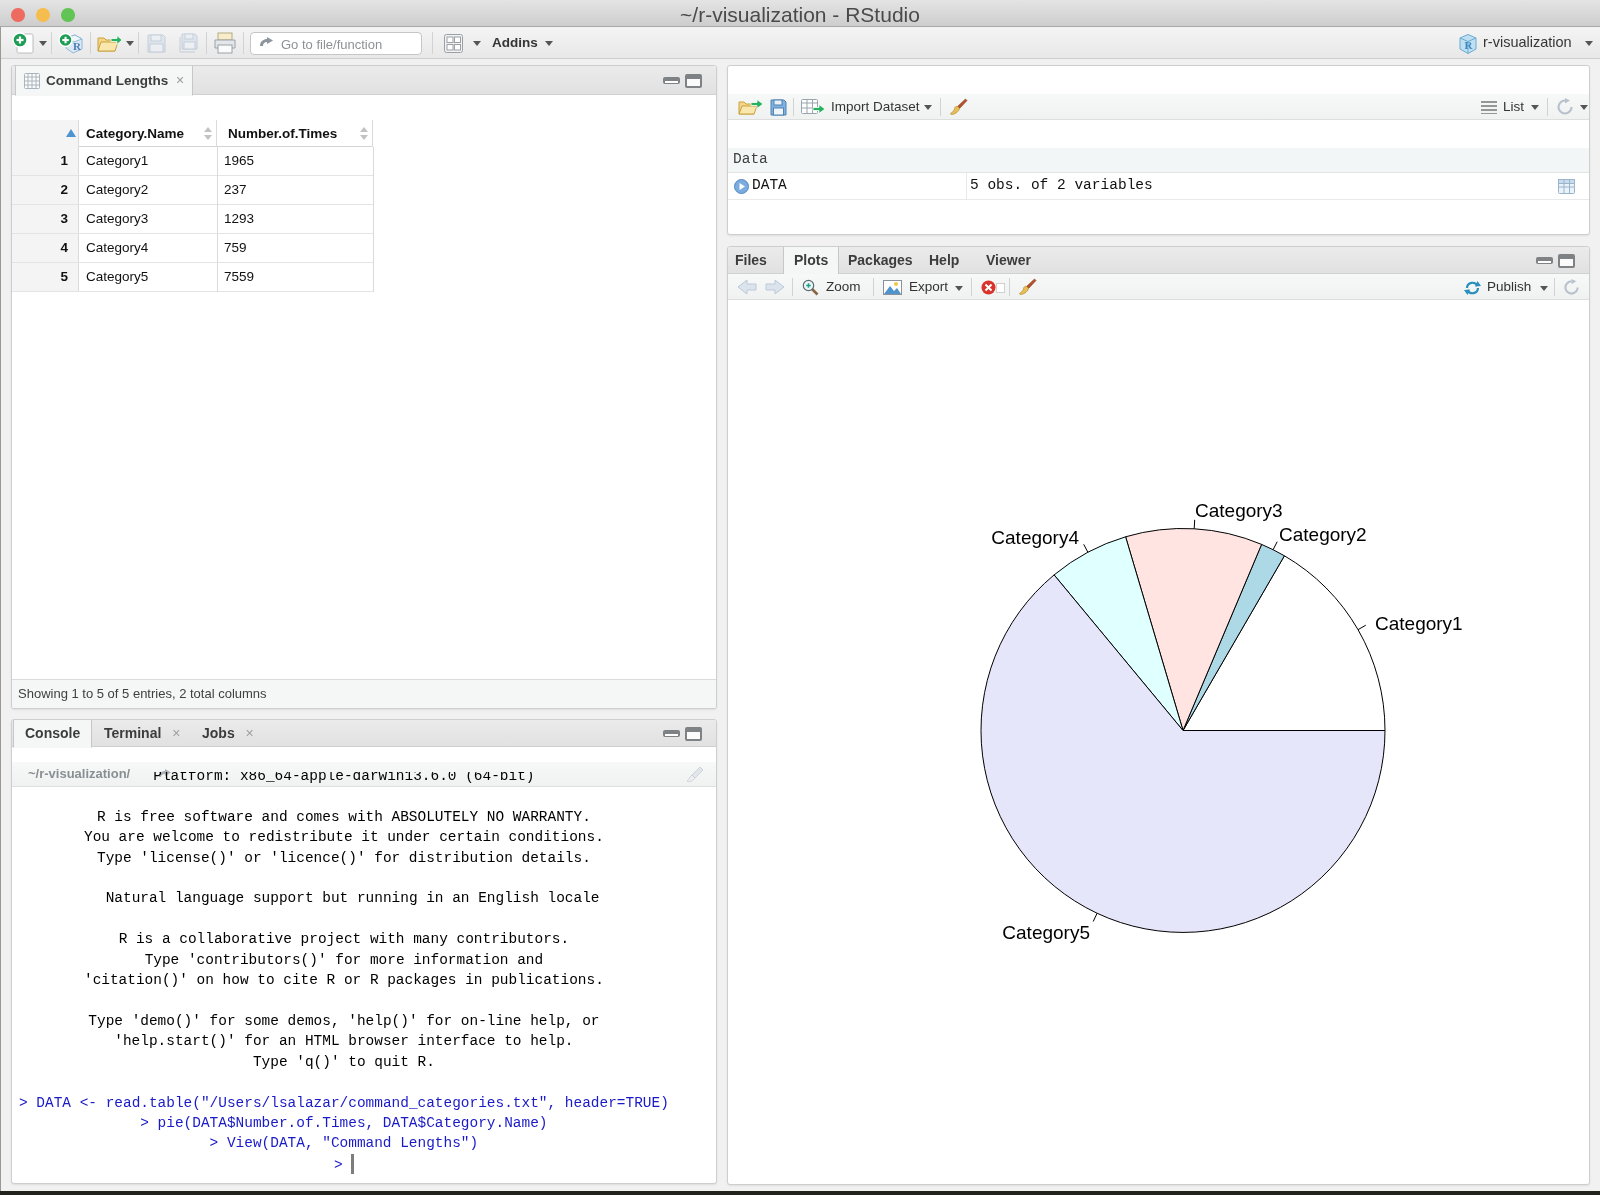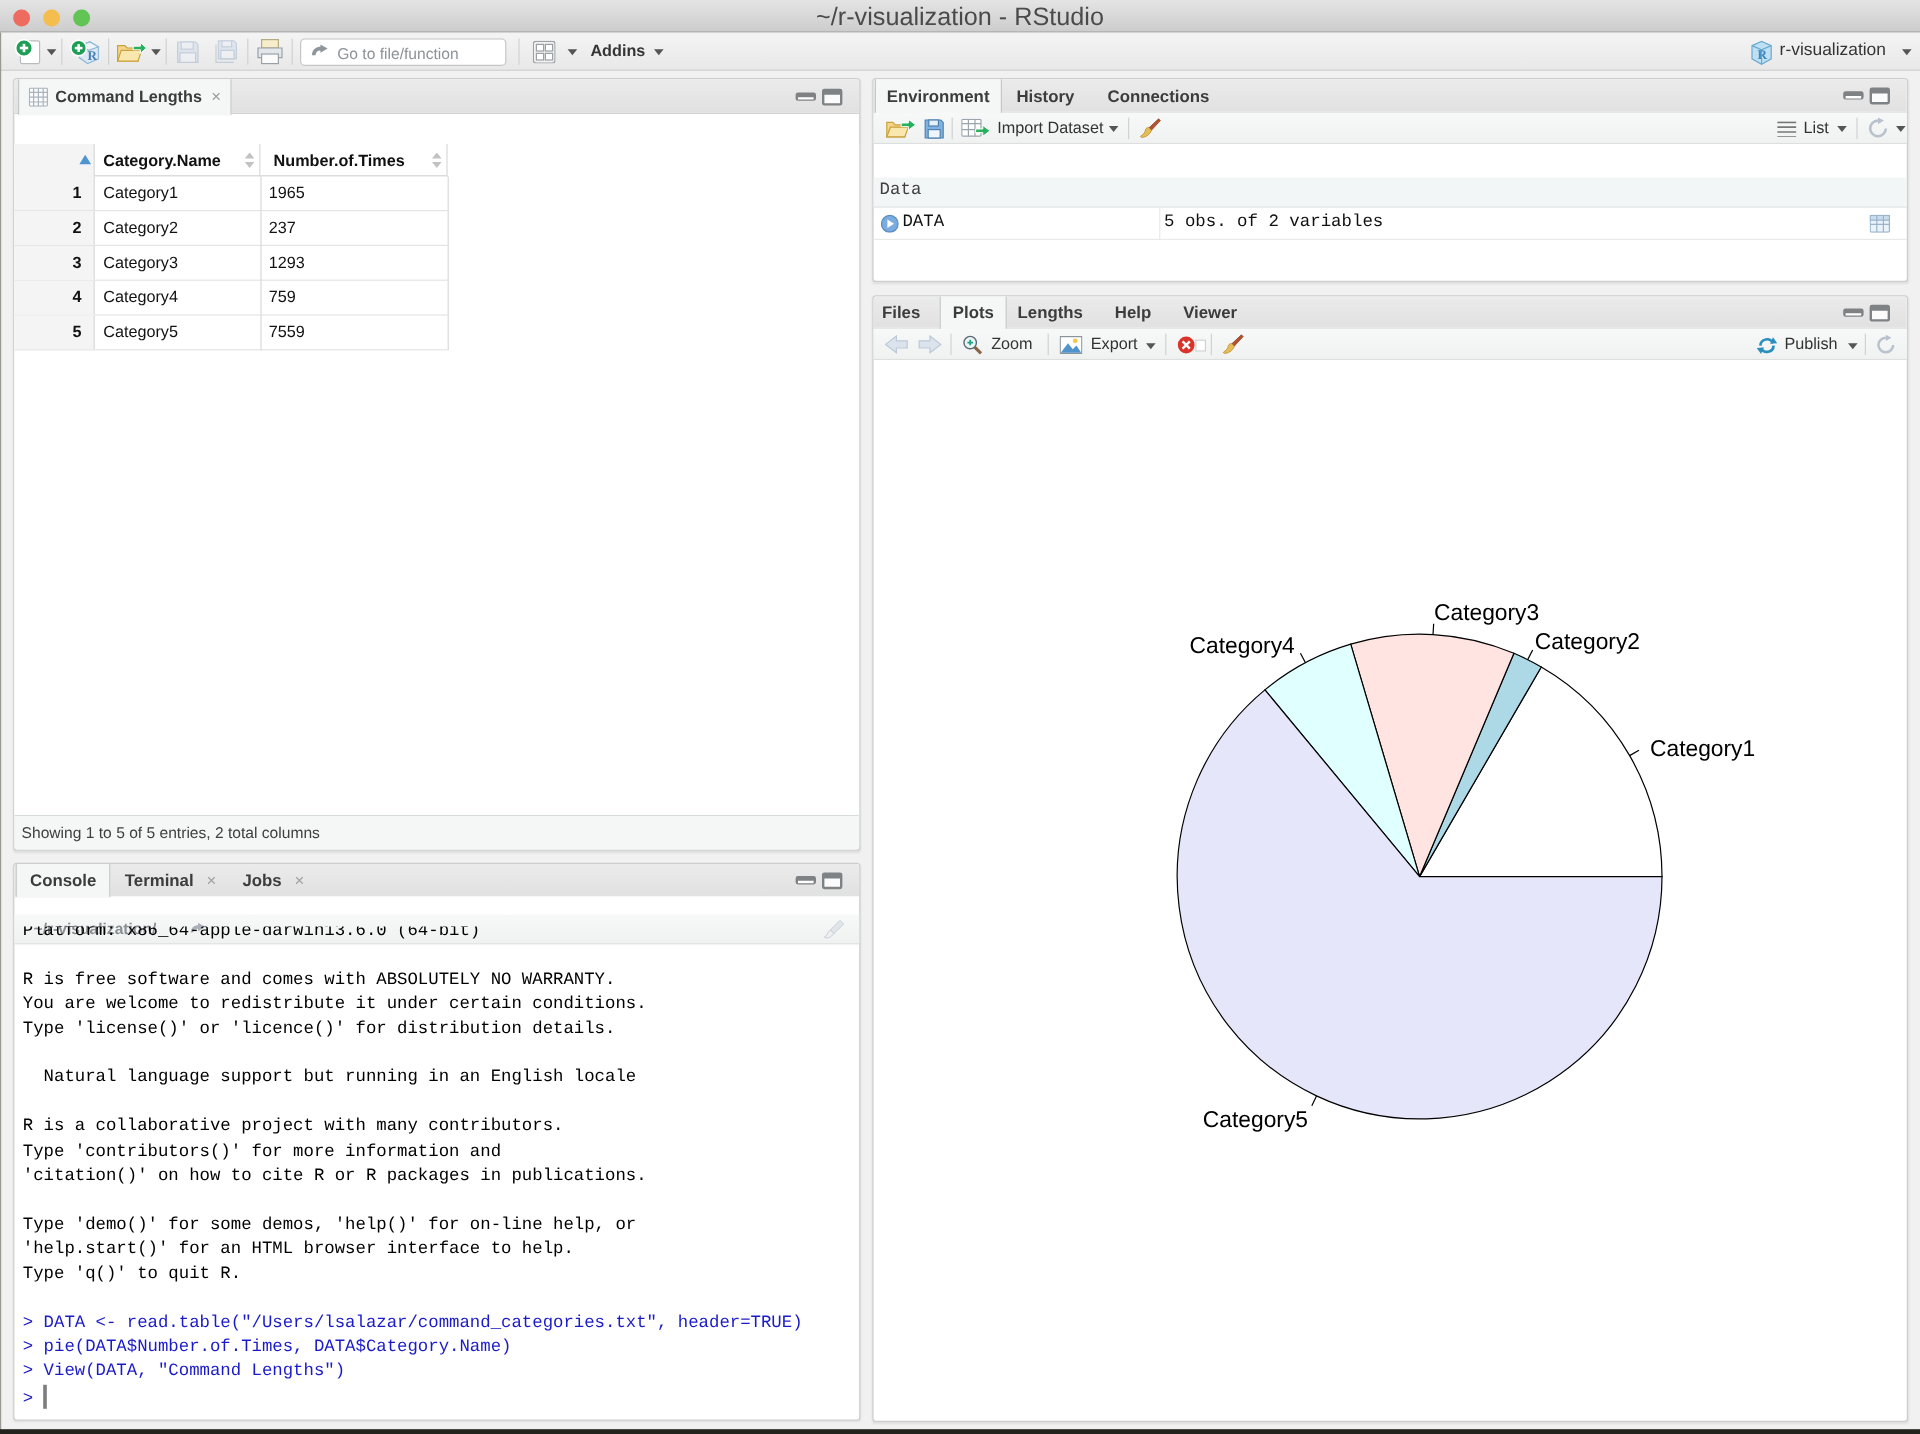--- a/index.html
+++ b/index.html
@@ -180,21 +180,21 @@
         <span class="c1">Category5</span>
         <span class="c2">7559</span>
       </div>
   </div>
 
   <div class="abs" style="left:0;top:613px;width:704px;height:29px;background:#f4f7f6;border-top:1px solid #dadcdc;border-radius:0 0 3px 3px;">
     <span class="abs" style="left:6px;top:6px;font-size:13px;color:#404040;">Showing 1 to 5 of 5 entries, 2 total columns</span>
   </div>
 </div>
 
-<div class="pane" id="console" style="left:11px; top:719px; width:706px; height:465px;">
+<div class="pane" id="console" style="left:11px; top:719px; width:706px; height:465px;text-align:center;">
   <div class="tabstrip" style="height:27px;">
     <div class="tab sel" style="left:1px;height:28px;line-height:27px;">Console</div>
     <div class="tab" style="left:80px;padding:0 26px 0 12px;height:27px;line-height:27px;">Terminal<span class="tabx">×</span></div>
     <div class="tab" style="left:178px;padding:0 26px 0 12px;height:27px;line-height:27px;">Jobs<span class="tabx">×</span></div>
     <div class="minmax" style="right:14px;top:7px;"><span class="mini" style="vertical-align:4px;"></span><span class="maxi"></span></div>
   </div>
   <div class="ptoolbar" style="top:42px;height:25px;">
     <span class="abs" style="left:16px;top:4px;font-size:13px;font-weight:700;color:#8a8f93;">~/r-visualization/</span>
     <svg class="abs" style="left:146px;top:7px;" width="15" height="12" viewBox="0 0 15 12">
         <path d="M1 8 C1 4 4 2 7 2 L7 0 L13 3.5 L7 7 L7 5 C4.5 5 3 6 3 8 Z" fill="#aab0b5"></path>
@@ -222,26 +222,20 @@
 Type 'q()' to quit R.
 
 <span class="blue">&gt; DATA &lt;- read.table("/Users/lsalazar/command_categories.txt", header=TRUE)
 &gt; pie(DATA$Number.of.Times, DATA$Category.Name)
 &gt; View(DATA, "Command Lengths")
 &gt; <span style="display:inline-block;width:2.5px;height:20px;background:#7d7d7d;vertical-align:-4.5px;"></span></span></pre>
   </div>
 </div>
 
 <div class="pane" id="env" style="left:727px; top:65px; width:863px; height:170px;">
-  <div class="tabstrip" style="height:28px;">
-    <div class="tab sel" style="left:1px;height:29px;line-height:28px;padding:0 9px;">Environment</div>
-    <div class="tab" style="left:108px;height:28px;line-height:28px;">History</div>
-    <div class="tab" style="left:185px;height:28px;line-height:28px;padding:0 10px;">Connections</div>
-    <div class="minmax" style="right:14px;top:7px;"><span class="mini" style="vertical-align:4px;"></span><span class="maxi"></span></div>
-  </div>
   <div class="ptoolbar" style="top:28px;height:26px;">
     <svg class="abs" style="left:10px;top:5px;" width="26" height="17" viewBox="0 0 26 17">
       <path d="M1 3 L1 15 L16 15 L16 5 L8 5 L6 3 Z" fill="#f5d689" stroke="#c9a23e"></path>
       <path d="M1 15 L4 7 L19 7 L16 15 Z" fill="#fae7ad" stroke="#c9a23e"></path>
       <path d="M13 3.5 L19 3.5 L19 0.5 L25 5 L19 9.5 L19 6.5 L13 6.5 Z" fill="#27b05e" stroke="#fff" stroke-width="0.8"></path>
     </svg>
     <svg class="abs" style="left:42px;top:5px;" width="17" height="17" viewBox="0 0 17 17">
       <path d="M1 1 L14 1 L16 3 L16 16 L1 16 Z" fill="#7fb2e0" stroke="#4f82b0"></path>
       <rect x="4" y="1" width="8" height="5" fill="#e8f0f8" stroke="#4f82b0"></rect>
       <rect x="3.5" y="9" width="10" height="7" fill="#f0f5fa" stroke="#4f82b0"></rect>
@@ -288,21 +282,21 @@
       <rect x="0.5" y="0.5" width="16" height="4" fill="#c8dcEE" stroke="#9ab4cc"></rect>
       <path d="M6 0.5 V14.5 M11.5 0.5 V14.5 M0.5 8 H16.5" stroke="#9ab4cc" fill="none"></path>
     </svg>
   </div>
 </div>
 
 <div class="pane" id="plots" style="left:727px; top:246px; width:863px; height:939px;">
   <div class="tabstrip" style="height:27px;">
     <div class="tab" style="left:1px;height:27px;line-height:27px;padding:0 6px;">Files</div>
     <div class="tab sel" style="left:55px;height:28px;line-height:27px;padding:0 10px;">Plots</div>
-    <div class="tab" style="left:113px;height:27px;line-height:27px;padding:0 7px;">Lengths</div>
+    <div class="tab" style="left:113px;height:27px;line-height:27px;padding:0 7px;">Packages</div>
     <div class="tab" style="left:192px;height:27px;line-height:27px;padding:0 9px;">Help</div>
     <div class="tab" style="left:246px;height:27px;line-height:27px;padding:0 12px;">Viewer</div>
     <div class="minmax" style="right:14px;top:7px;"><span class="mini" style="vertical-align:4px;"></span><span class="maxi"></span></div>
   </div>
   <div class="ptoolbar" style="top:27px;height:26px;">
     <svg class="abs" style="left:9px;top:5px;" width="48" height="16" viewBox="0 0 48 16">
       <path d="M10 1 L10 5 L19 5 L19 11 L10 11 L10 15 L1 8 Z" fill="#dbe4ed" stroke="#bcc9d6"></path>
       <path d="M38 1 L38 5 L29 5 L29 11 L38 11 L38 15 L47 8 Z" fill="#dbe4ed" stroke="#bcc9d6"></path>
     </svg>
     <div class="tsep abs" style="left:64px;top:4px;height:18px;"></div>

